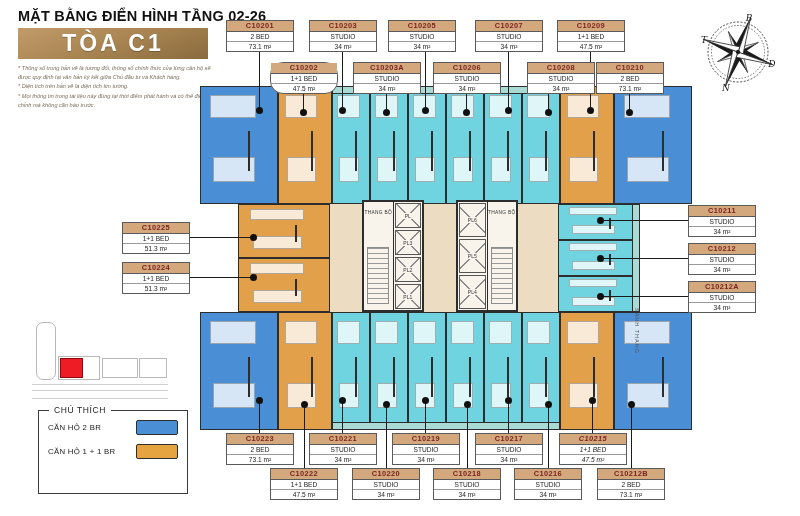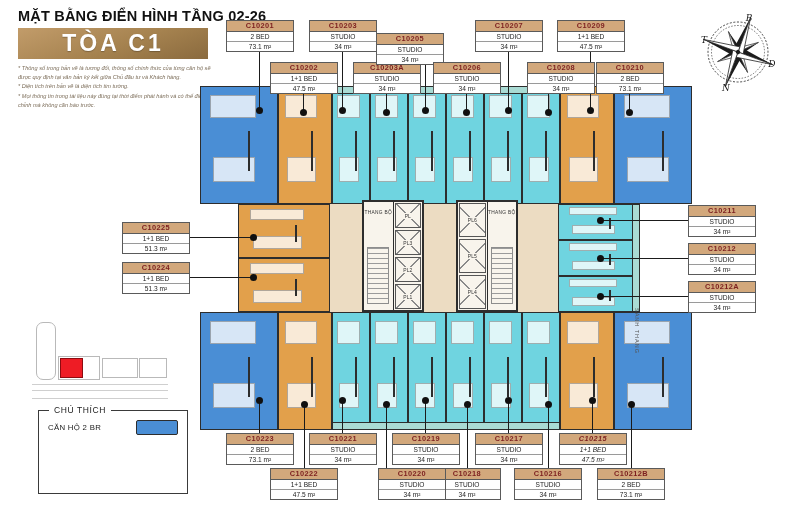--- a/index.html
+++ b/index.html
@@ -296,51 +296,55 @@
   <div class="kp-line" style="left:2px;top:76px;width:136px"></div>
   <div class="kp-line" style="left:2px;top:84px;width:136px"></div>
 </div>
 
 <div class="abs" id="legend">
   <div class="lt">CHÚ THÍCH</div>
   <div class="litem">
     <span class="lname">CĂN HỘ 2 BR</span>
     <span class="lsw" style="background: rgb(74, 142, 213);"></span>
   </div>
+  <div class="litem">
+    <span class="lname">CĂN HỘ 1 + 1 BR</span>
+    <span class="lsw" style="background: rgb(229, 164, 64);"></span>
+  </div>
 </div>
 
 <div class="callout" style="left: 226px; top: 20px;">
     <div class="hd">C10201</div>
     <div class="rw">2 BED</div>
     <div class="rw">73.1 m²</div>
   </div>
 <div class="leader" style="left: 259px; top: 50px; width: 1px; height: 60px;"></div>
 <div class="dot" style="left: 255.5px; top: 106.5px;"></div>
-<div class="callout" style="left: 270px; top: 62px;">
+<div class="callout" style="left: 270px; top: 62px; border-radius: 13px;">
     <div class="hd">C10202</div>
     <div class="rw">1+1 BED</div>
     <div class="rw">47.5 m²</div>
   </div>
 <div class="leader" style="left: 303px; top: 92px; width: 1px; height: 20px;"></div>
 <div class="dot" style="left: 299.5px; top: 108.5px;"></div>
 <div class="callout" style="left: 309px; top: 20px;">
     <div class="hd">C10203</div>
     <div class="rw">STUDIO</div>
     <div class="rw">34 m²</div>
   </div>
 <div class="leader" style="left: 342px; top: 50px; width: 1px; height: 60px;"></div>
 <div class="dot" style="left: 338.5px; top: 106.5px;"></div>
 <div class="callout" style="left: 353px; top: 62px;">
     <div class="hd">C10203A</div>
     <div class="rw">STUDIO</div>
     <div class="rw">34 m²</div>
   </div>
 <div class="leader" style="left: 386px; top: 92px; width: 1px; height: 20px;"></div>
 <div class="dot" style="left: 382.5px; top: 108.5px;"></div>
-<div class="callout" style="left: 376px; top: 20px; margin-top: 13px;">
+<div class="callout" style="left: 388px; top: 20px;">
     <div class="hd">C10205</div>
     <div class="rw">STUDIO</div>
     <div class="rw">34 m²</div>
   </div>
 <div class="leader" style="left: 425px; top: 50px; width: 1px; height: 60px;"></div>
 <div class="dot" style="left: 421.5px; top: 106.5px;"></div>
 <div class="callout" style="left: 433px; top: 62px;">
     <div class="hd">C10206</div>
     <div class="rw">STUDIO</div>
     <div class="rw">34 m²</div>
@@ -431,21 +435,21 @@
   </div>
 <div class="leader" style="left: 467px; top: 404px; width: 1px; height: 64px;"></div>
 <div class="dot" style="left: 463.5px; top: 400.5px;"></div>
 <div class="callout" style="left: 392px; top: 433px;">
     <div class="hd">C10219</div>
     <div class="rw">STUDIO</div>
     <div class="rw">34 m²</div>
   </div>
 <div class="leader" style="left: 425px; top: 400px; width: 1px; height: 33px;"></div>
 <div class="dot" style="left: 421.5px; top: 396.5px;"></div>
-<div class="callout" style="left: 352px; top: 468px; margin-left: 26px;">
+<div class="callout" style="left: 352px; top: 468px;">
     <div class="hd">C10220</div>
     <div class="rw">STUDIO</div>
     <div class="rw">34 m²</div>
   </div>
 <div class="leader" style="left: 386px; top: 404px; width: 1px; height: 64px;"></div>
 <div class="dot" style="left: 382.5px; top: 400.5px;"></div>
 <div class="callout" style="left: 309px; top: 433px;">
     <div class="hd">C10221</div>
     <div class="rw">STUDIO</div>
     <div class="rw">34 m²</div>

